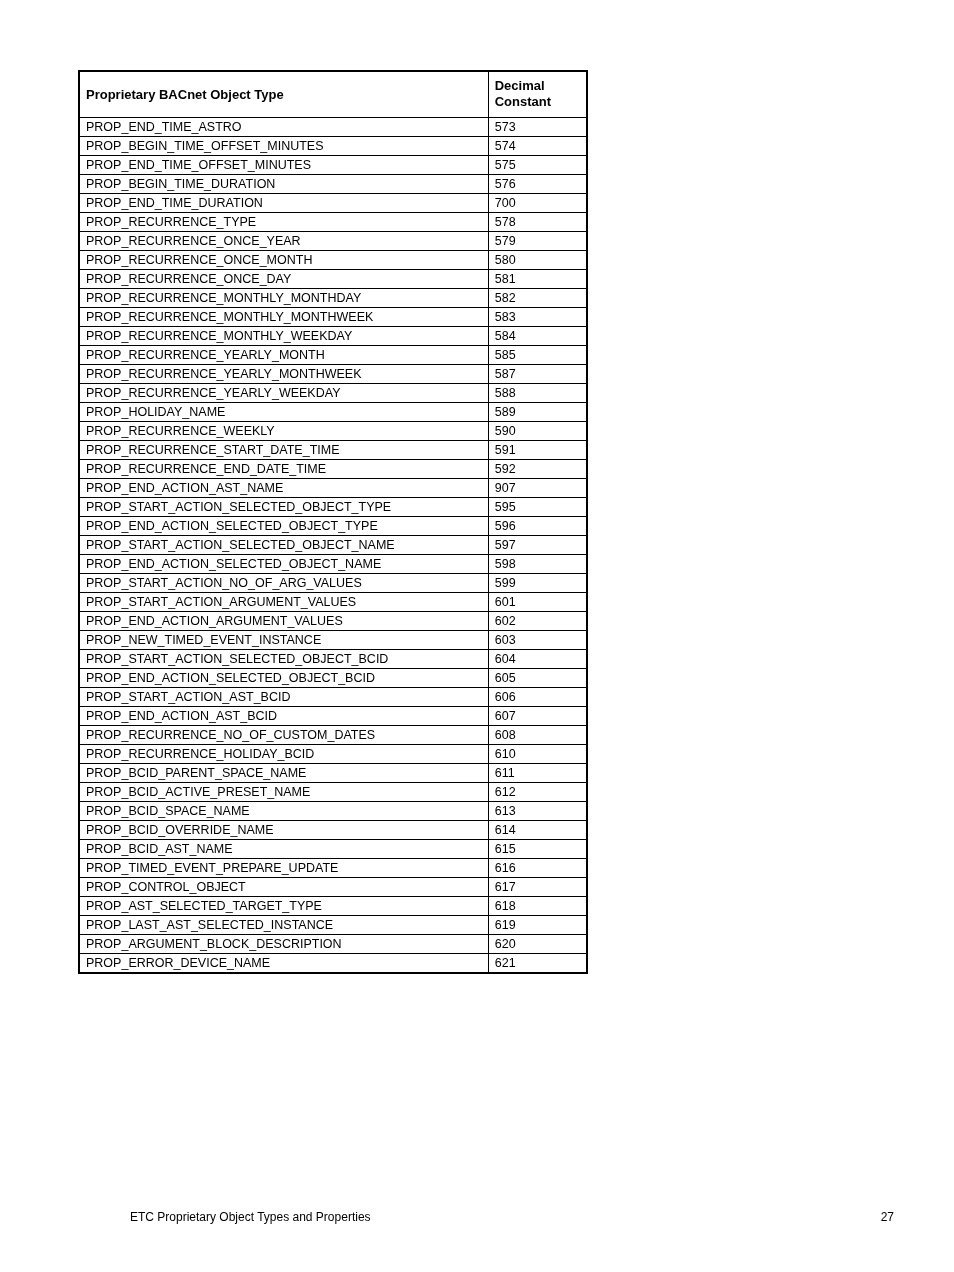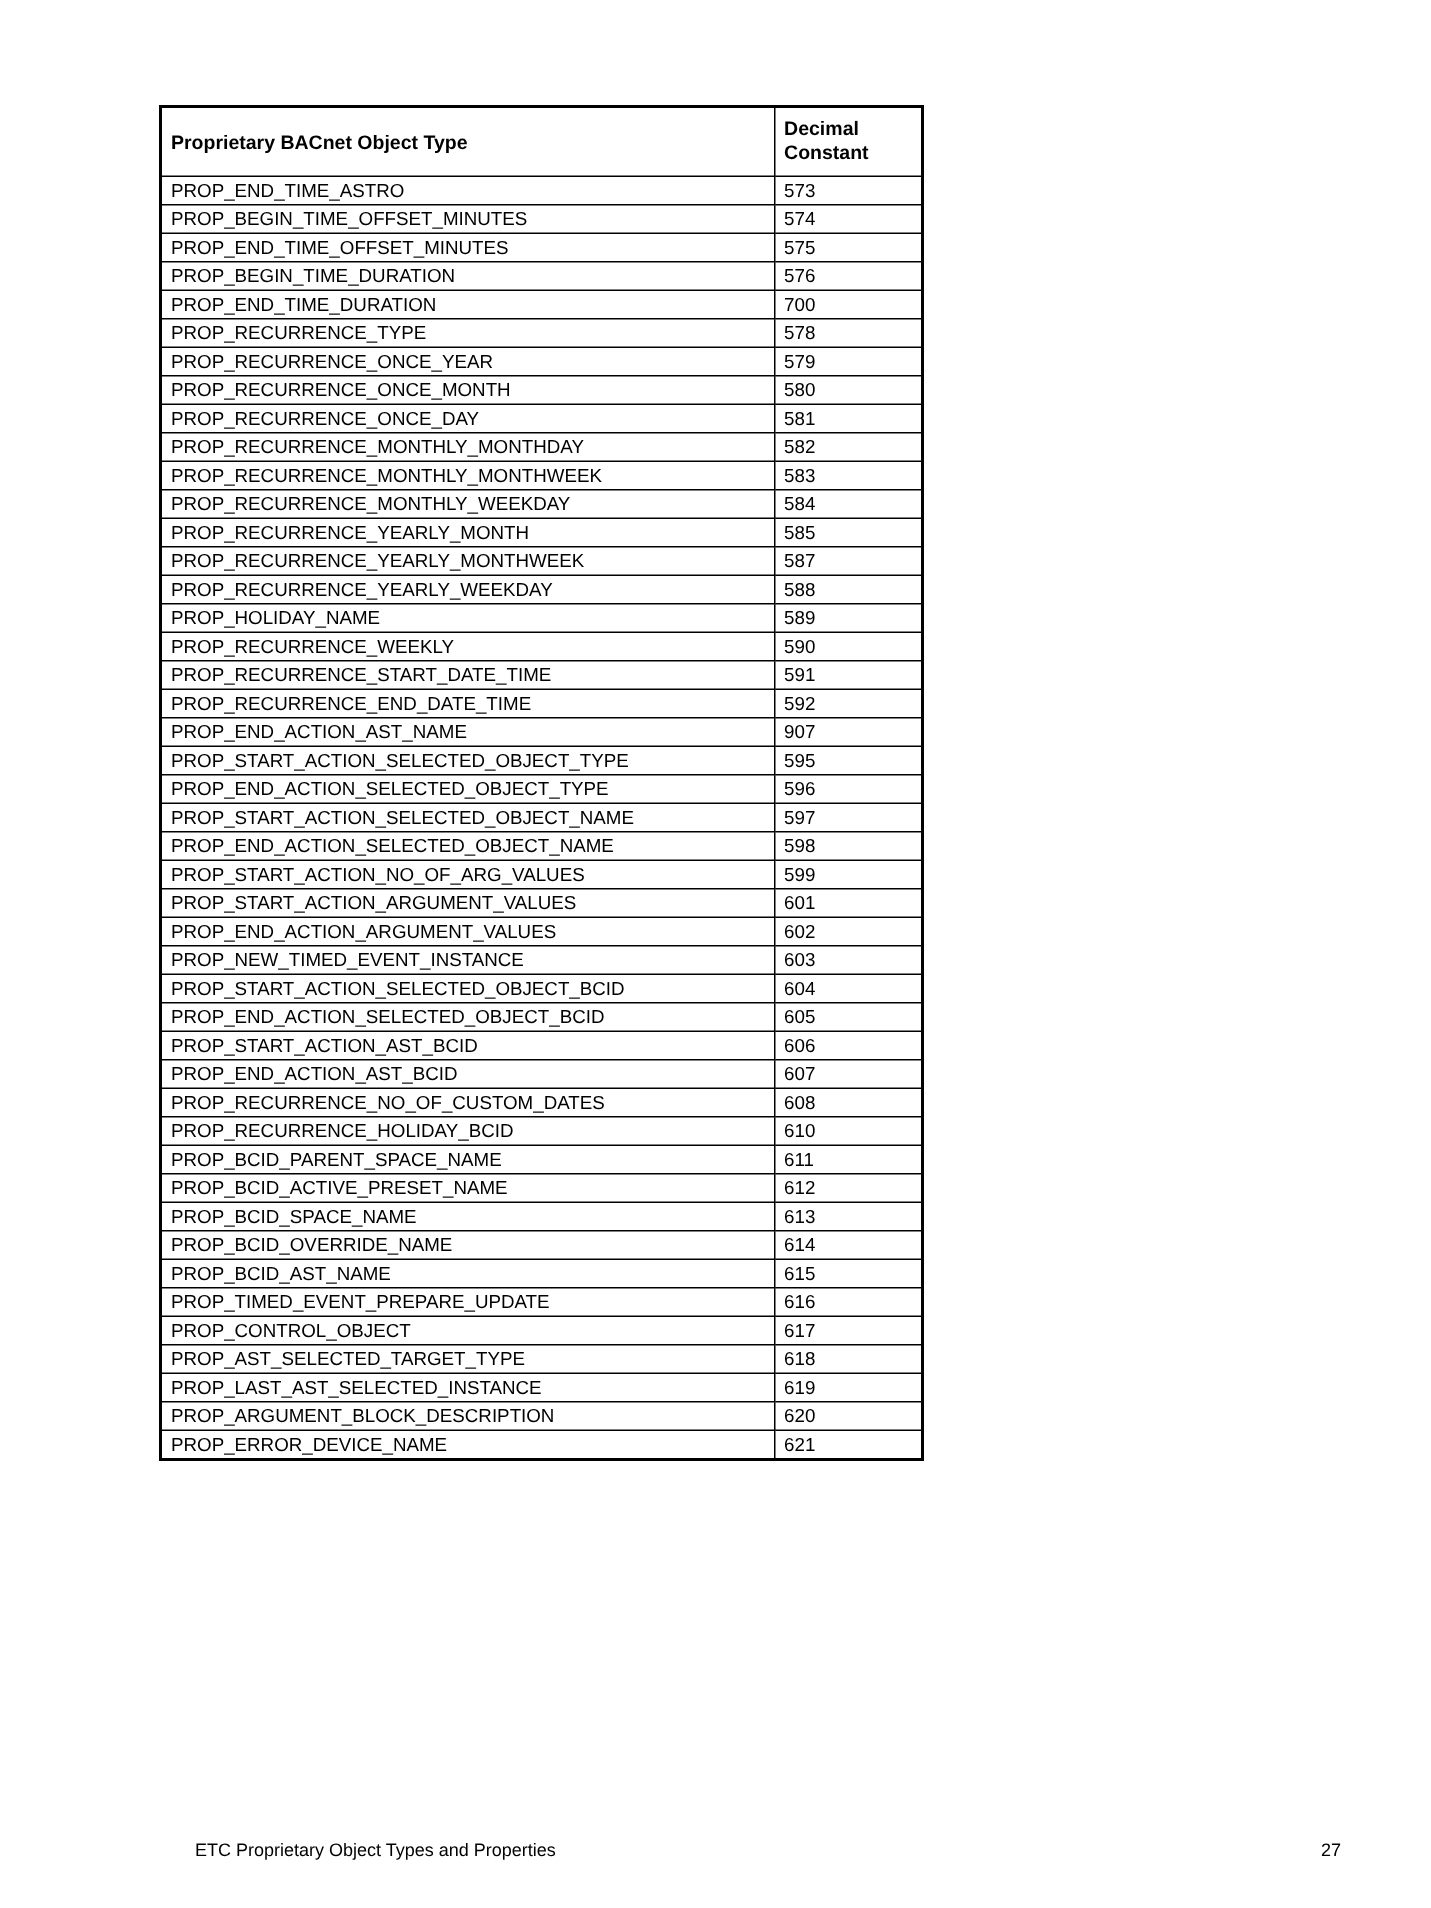--- a/index.html
+++ b/index.html
@@ -5,21 +5,21 @@
   body {
     margin: 0;
     padding: 0;
     font-family: Arial, Helvetica, sans-serif;
     background: #fff;
     width: 954px;
     height: 1272px;
     position: relative;
   }
   .page {
-    padding: 70px 130px 0 106px;
+    padding: 70px 130px 0 78px;
   }
   table {
     border-collapse: collapse;
     width: 510px;
     border: 2px solid #000;
   }
   th {
     text-align: left;
     font-weight: bold;
     font-size: 13px;
@@ -37,21 +37,21 @@
   }
   td {
     font-size: 12.5px;
     padding: 2px 6px;
     border: 1px solid #000;
     vertical-align: middle;
     white-space: nowrap;
   }
   .footer {
     position: absolute;
-    bottom: 32px;
+    bottom: 48px;
     left: 130px;
     right: 60px;
     font-size: 12px;
     color: #000;
     display: flex;
     justify-content: space-between;
   }
 </style>
 </head>
 <body>

